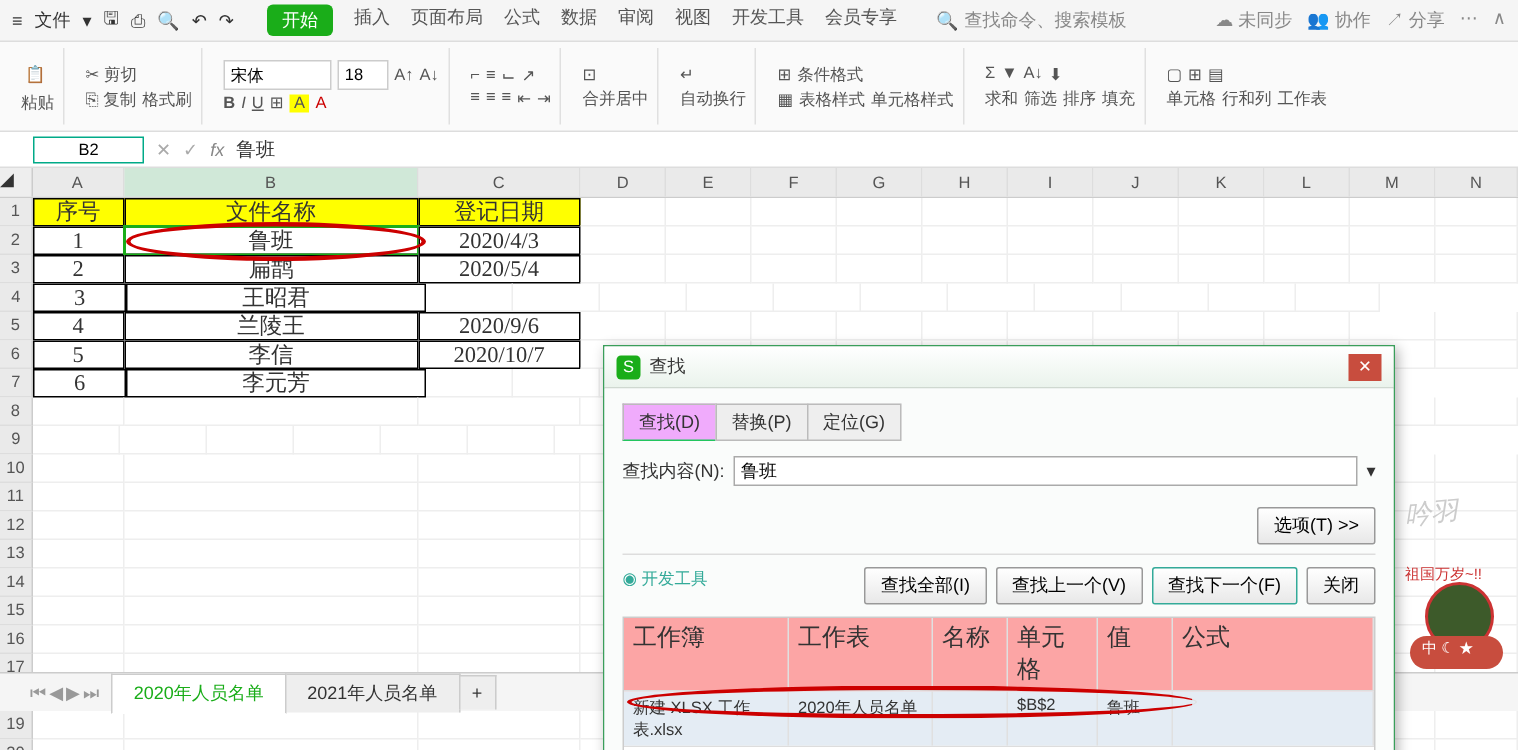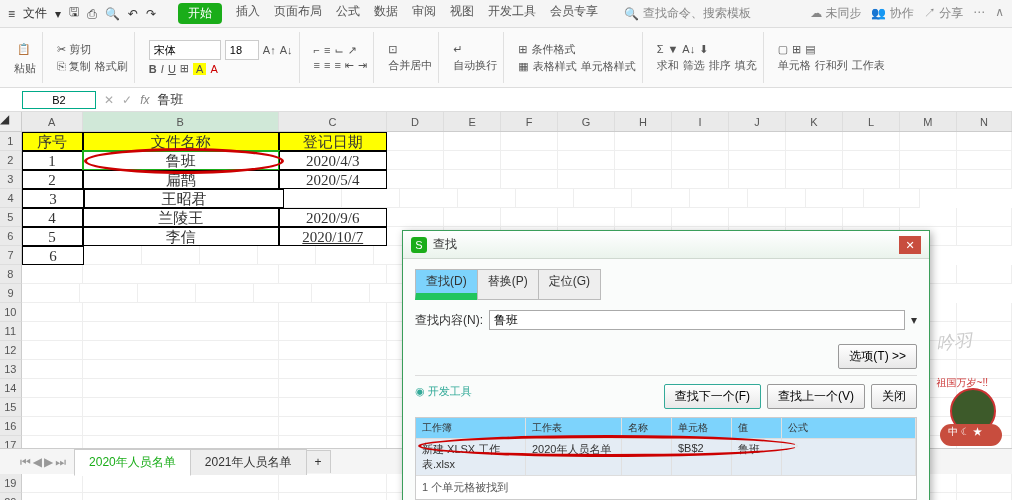--- a/index.html
+++ b/index.html
@@ -36,30 +36,30 @@
 .sel-cell{outline:2px solid #1aad19;outline-offset:-1px}
 .redtext{color:#cc1e1e;font-family:"SimSun";font-size:15px}
 .redcircle{position:absolute;border:3px solid #c00;border-radius:50%;pointer-events:none;z-index:5}
 .dialog{position:absolute;left:402px;top:118px;width:528px;background:#f6f8fa;border:1px solid #3a9e5a;box-shadow:2px 2px 8px rgba(0,0,0,.3);z-index:10}
 .dlg-title{height:28px;background:linear-gradient(#fff,#eaf3ec);display:flex;align-items:center;padding:0 8px;font-size:12px;border-bottom:1px solid #cfd8d0}
 .dlg-title .sicon{width:16px;height:16px;background:#1aad19;color:#fff;border-radius:3px;text-align:center;line-height:16px;font-size:11px;margin-right:6px}
 .dlg-title .x{margin-left:auto;width:22px;height:18px;background:#c84d3e;color:#fff;text-align:center;line-height:18px;cursor:pointer;font-size:11px}
 .dlg-body{padding:10px 12px;background:#fafcfb}
 .tabs{display:flex;gap:0;margin-bottom:10px}
 .tab{border:1px solid #bbb;padding:3px 10px;font-size:12px;background:#eee;cursor:pointer;margin-right:-1px}
-.tab.active{background:#7dd3fc;border-bottom:7px solid #22c55e}
+.tab.active{background:#f0abfc;border-bottom:1px solid #22c55e}
 .findrow{display:flex;align-items:center;gap:6px;margin:8px 0}
 .findrow label{font-size:12px}
 .findrow input{flex:1;border:1px solid #aaa;height:20px;padding:0 4px;font-size:12px}
 .optrow{text-align:right;margin:14px 0 6px}
 .btn{border:1px solid #999;background:linear-gradient(#fff,#e8e8e8);padding:3px 10px;font-size:12px;cursor:pointer;border-radius:2px}
 .btnrow{display:flex;gap:6px;justify-content:flex-end;padding:8px 0;border-top:1px solid #ddd}
 .tips{color:#3a9;font-size:11px;margin-bottom:4px}
 .results{border:1px solid #ccc;background:#fff}
-.res-head{display:flex;background:#7dd3fc;border-bottom:1px solid #ddd;font-size:10px}
+.res-head{display:flex;background:#fca5a5;border-bottom:1px solid #ddd;font-size:16px}
 .res-head div,.res-row div{padding:3px 6px;border-right:1px solid #e0e0e0}
 .res-row{display:flex;font-size:11px;background:#e4ecf4}
 .res-foot{padding:4px 6px;font-size:11px;color:#555;border-top:1px solid #ddd}
 .sheet-tabs{position:absolute;bottom:0;left:0;right:0;height:26px;background:#f5f5f5;border-top:1px solid #ccc;display:flex;align-items:center;padding-left:20px;gap:0}
 .stab{padding:4px 14px;border:1px solid #ccc;border-bottom:none;font-size:12px;background:#eee;cursor:pointer;margin-right:-1px}
 .stab.active{background:#fff;color:#1aad19;border-bottom:1px solid #fff;position:relative;top:1px}
 .stab.add{padding:4px 8px}
 .nav-arrows{display:flex;gap:2px;margin-right:8px;color:#999}
 .watermark{position:absolute;right:40px;bottom:120px;color:#ccc;font-style:italic;font-size:18px;transform:rotate(-5deg)}
 .sticker{position:absolute;right:6px;bottom:28px;width:70px;height:70px}
@@ -311,36 +311,37 @@
         <div class="cell" style="width: 58px;"></div>
         <div class="cell" style="width: 58px;"></div>
         <div class="cell" style="width: 58px;"></div>
         <div class="cell" style="width: 58px;"></div>
         <div class="cell" style="width: 56px;"></div>
       </div>
       <div class="row">
         <div class="rowhead">6</div>
         <div class="cell data num" style="width: 62px;">5</div>
         <div class="cell data" style="width: 200px;">李信</div>
-        <div class="cell data num" style="width: 110px; text-decoration: underline;">2020/10/7</div>
+        <div class="cell data num" style="width: 110px;">2020/10/7</div>
         <div class="cell" style="width: 58px;"></div>
         <div class="cell" style="width: 58px;"></div>
         <div class="cell" style="width: 58px;"></div>
         <div class="cell" style="width: 58px;"></div>
         <div class="cell" style="width: 58px;"></div>
         <div class="cell" style="width: 58px;"></div>
         <div class="cell" style="width: 58px;"></div>
         <div class="cell" style="width: 58px;"></div>
         <div class="cell" style="width: 58px;"></div>
         <div class="cell" style="width: 58px;"></div>
         <div class="cell" style="width: 56px;"></div>
       </div>
       <div class="row">
         <div class="rowhead">7</div>
         <div class="cell data num" style="width: 62px;">6</div>
+        <div class="cell data" style="width: 200px;">李元芳</div>
         <div class="cell" style="width: 58px;"></div>
         <div class="cell" style="width: 58px;"></div>
         <div class="cell" style="width: 58px;"></div>
         <div class="cell" style="width: 58px;"></div>
         <div class="cell" style="width: 58px;"></div>
         <div class="cell" style="width: 58px;"></div>
         <div class="cell" style="width: 58px;"></div>
         <div class="cell" style="width: 58px;"></div>
         <div class="cell" style="width: 58px;"></div>
         <div class="cell" style="width: 58px;"></div>
@@ -581,22 +582,23 @@
         <div class="tab">定位(G)</div>
       </div>
       <div class="findrow">
         <label>查找内容(N):</label>
         <input value="鲁班" style="">
         <span>▾</span>
       </div>
       <div class="optrow"><button class="btn">选项(T) &gt;&gt;</button></div>
       <div class="btnrow">
         <span class="tips" style="margin-right:auto">◉ <span>开发工具</span></span>
+        <button class="btn">查找全部(I)</button>
+        <button class="btn">查找上一个(V)</button>
         <button class="btn" style="border-color:#3a9">查找下一个(F)</button>
-        <button class="btn">查找上一个(V)</button>
         <button class="btn">关闭</button>
       </div>
       <div class="results">
         <div class="res-head">
           <div style="width:110px">工作簿</div>
           <div style="width:96px">工作表</div>
           <div style="width:50px">名称</div>
           <div style="width:60px">单元格</div>
           <div style="width:50px">值</div>
           <div style="flex:1">公式</div>

